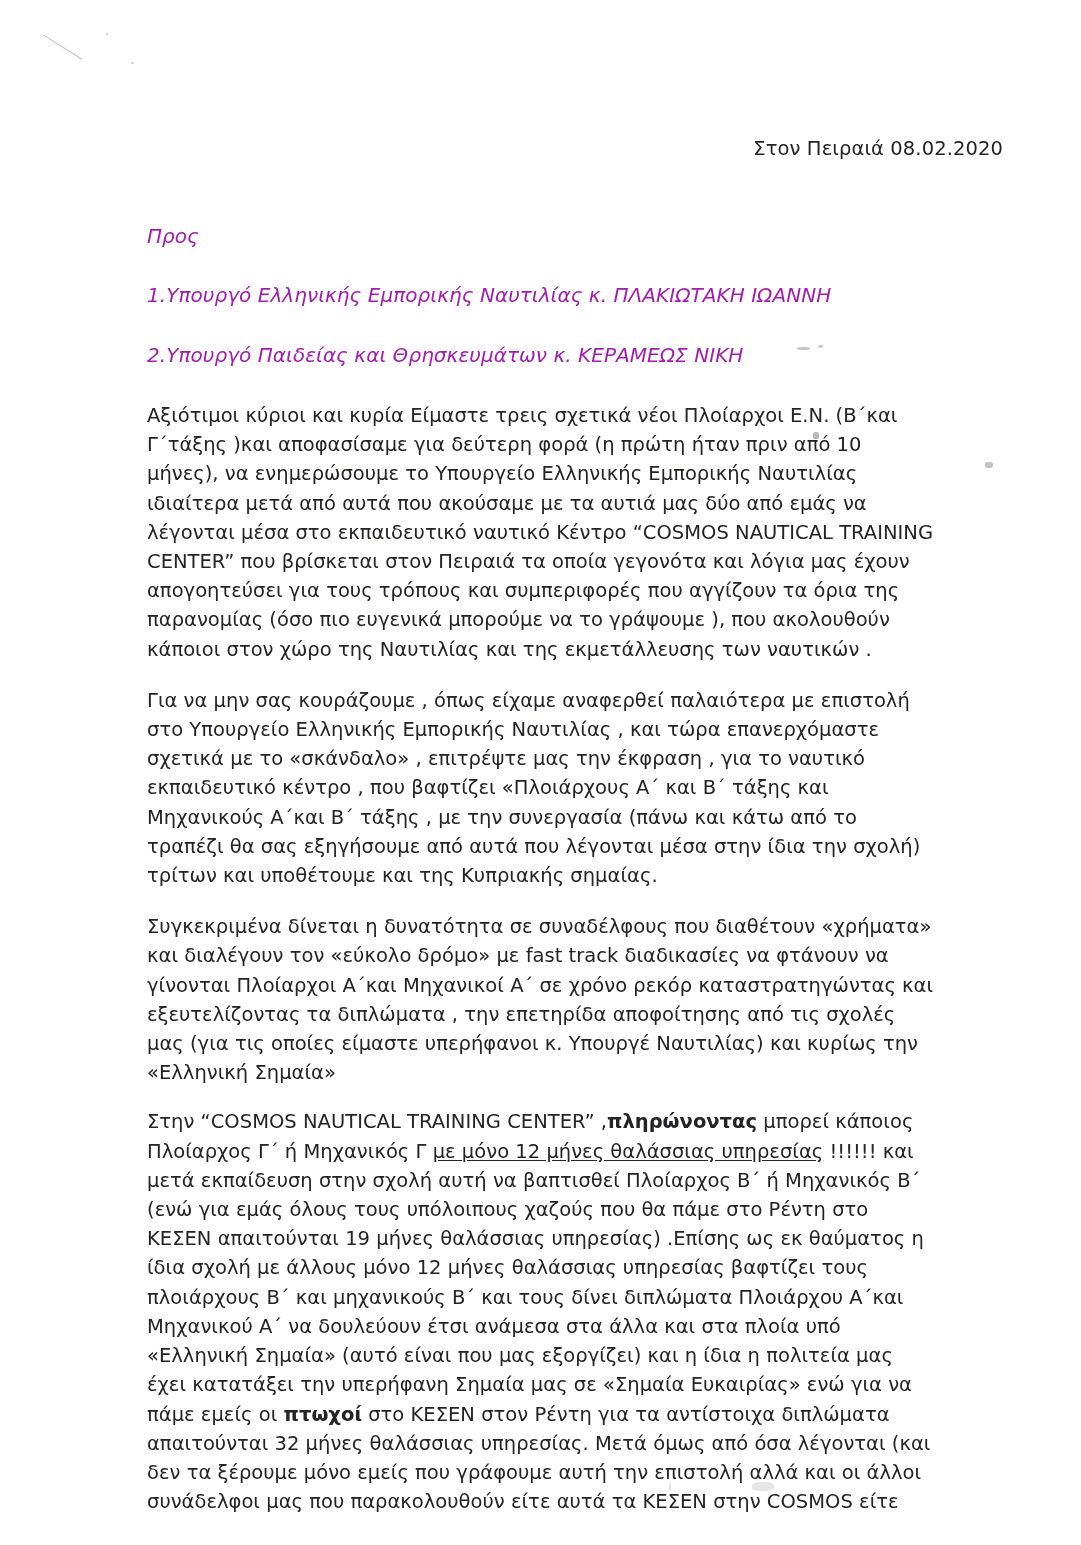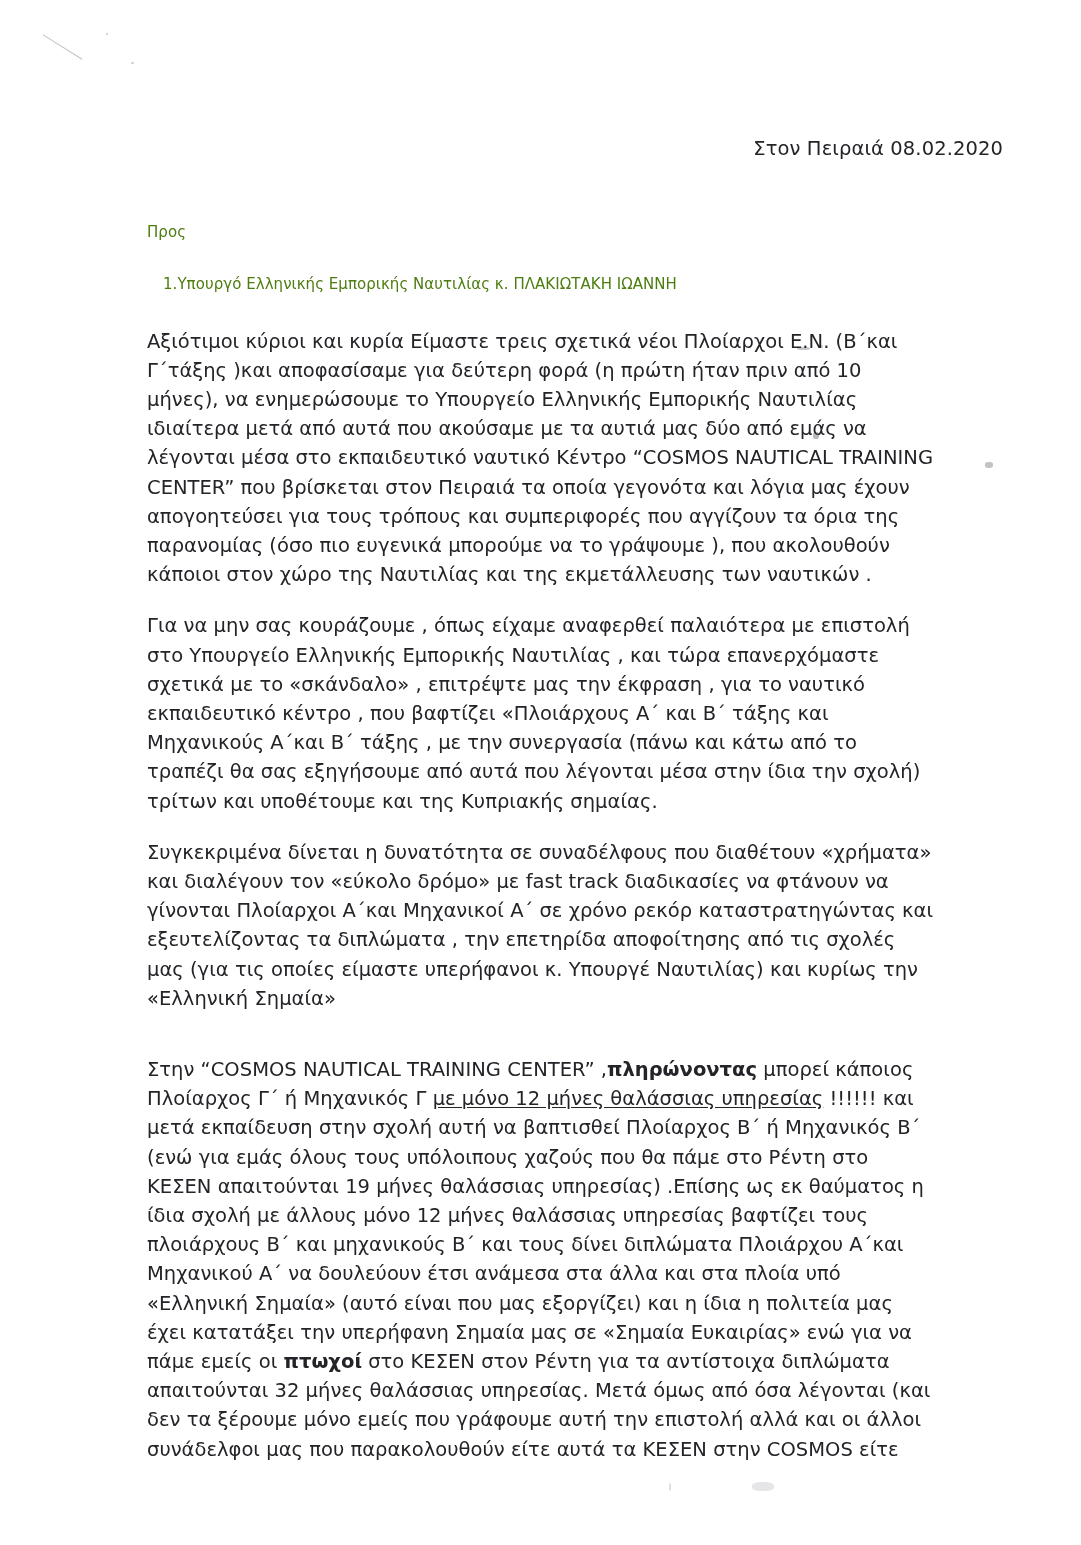--- a/index.html
+++ b/index.html
@@ -62,39 +62,40 @@
 
   .body-col {
     position: absolute;
     left: 147px;
     top: 222px;
     width: 790px;
   }
 
   .salutation,
   .addressee {
-    font-size: 15px;
-    color: #4d7c0f;
+    font-size: 20px;
+    color: #a21caf;
     line-height: 1.45;
     letter-spacing: .05px;
+    font-style: italic;
   }
   .salutation { margin: 0 0 30px 0; }
-  .addressee  { margin: 0 0 31px 16px; }
+  .addressee  { margin: 0 0 31px 0; }
   .addressee:last-of-type { margin-bottom: 0; }
 
   .para {
     font-size: 19.5px;
     color: #232328;
     line-height: 29.2px;
     letter-spacing: .02px;
     text-align: left;
     margin: 0 0 22px 0;
   }
   .para.first-para { margin-top: 20px; }
-  .para.p-bigger   { margin-bottom: 42px; }
+  .para.p-bigger   { margin-bottom: 20px; }
 
   .bold { font-weight: 700; }
   .underline { text-decoration: underline; text-underline-offset: 2px; }
 </style>
 </head>
 <body>
 
 <div class="page">
 
   <div class="artifact pen-stroke"></div>
@@ -108,20 +109,21 @@
   <div class="artifact speck s8"></div>
   <div class="artifact speck s9"></div>
 
   <div class="date-line">Στον Πειραιά 08.02.2020</div>
 
   <div class="body-col">
 
     <p class="salutation">Προς</p>
 
     <p class="addressee">1.Υπουργό Ελληνικής Εμπορικής Ναυτιλίας κ. ΠΛΑΚΙΩΤΑΚΗ ΙΩΑΝΝΗ</p>
+    <p class="addressee">2.Υπουργό Παιδείας και Θρησκευμάτων κ. ΚΕΡΑΜΕΩΣ ΝΙΚΗ</p>
 
     <p class="para first-para">Αξιότιμοι κύριοι και κυρία Είμαστε τρεις σχετικά νέοι Πλοίαρχοι Ε.Ν. (Β΄και Γ΄τάξης )και αποφασίσαμε για δεύτερη φορά (η πρώτη ήταν πριν από 10 μήνες), να ενημερώσουμε το Υπουργείο Ελληνικής Εμπορικής Ναυτιλίας  ιδιαίτερα μετά από αυτά που ακούσαμε με τα αυτιά μας  δύο από εμάς να λέγονται μέσα στο εκπαιδευτικό ναυτικό Κέντρο “COSMOS NAUTICAL TRAINING CENTER” που βρίσκεται στον Πειραιά τα οποία γεγονότα και λόγια μας έχουν απογοητεύσει για τους τρόπους και συμπεριφορές που αγγίζουν τα όρια της παρανομίας (όσο πιο ευγενικά μπορούμε να το γράψουμε ), που ακολουθούν κάποιοι  στον χώρο της Ναυτιλίας και της εκμετάλλευσης των ναυτικών .</p>
 
     <p class="para">Για να μην σας κουράζουμε , όπως είχαμε αναφερθεί παλαιότερα με επιστολή στο Υπουργείο Ελληνικής Εμπορικής Ναυτιλίας , και τώρα επανερχόμαστε  σχετικά με το «σκάνδαλο» , επιτρέψτε μας την έκφραση , για το ναυτικό εκπαιδευτικό κέντρο , που βαφτίζει «Πλοιάρχους Α΄  και Β΄ τάξης και  Μηχανικούς Α΄και Β΄ τάξης , με την συνεργασία (πάνω και κάτω από το τραπέζι θα σας εξηγήσουμε  από αυτά που λέγονται μέσα στην ίδια την σχολή) τρίτων και υποθέτουμε και της Κυπριακής σημαίας.</p>
 
     <p class="para p-bigger">Συγκεκριμένα δίνεται η δυνατότητα σε συναδέλφους που διαθέτουν «χρήματα» και διαλέγουν τον «εύκολο δρόμο» με  fast track διαδικασίες να φτάνουν να γίνονται Πλοίαρχοι Α΄και  Μηχανικοί Α΄ σε χρόνο ρεκόρ καταστρατηγώντας  και εξευτελίζοντας τα διπλώματα , την επετηρίδα αποφοίτησης από τις σχολές μας (για τις οποίες είμαστε υπερήφανοι κ. Υπουργέ  Ναυτιλίας) και κυρίως την «Ελληνική Σημαία»</p>
 
     <p class="para"><span>Στην “COSMOS NAUTICAL TRAINING CENTER” ,</span><span class="bold">πληρώνοντας</span><span> μπορεί κάποιος Πλοίαρχος Γ΄ ή Μηχανικός Γ </span><span class="underline">με μόνο 12 μήνες θαλάσσιας υπηρεσίας</span><span> !!!!!! και μετά εκπαίδευση στην σχολή αυτή να βαπτισθεί Πλοίαρχος Β΄ ή Μηχανικός Β΄ (ενώ για εμάς όλους τους υπόλοιπους χαζούς που θα πάμε στο Ρέντη στο ΚΕΣΕΝ απαιτούνται 19 μήνες θαλάσσιας υπηρεσίας) .Επίσης ως εκ θαύματος η ίδια σχολή με άλλους μόνο 12 μήνες θαλάσσιας υπηρεσίας βαφτίζει τους πλοιάρχους Β΄ και μηχανικούς Β΄ και τους δίνει διπλώματα Πλοιάρχου Α΄και Μηχανικού Α΄ να δουλεύουν έτσι ανάμεσα στα άλλα και στα πλοία υπό «Ελληνική Σημαία» (αυτό  είναι που μας εξοργίζει) και η ίδια η πολιτεία  μας έχει κατατάξει την υπερήφανη Σημαία μας σε «Σημαία Ευκαιρίας» ενώ για να πάμε εμείς οι </span><span class="bold">πτωχοί</span><span> στο ΚΕΣΕΝ  στον Ρέντη για τα αντίστοιχα διπλώματα απαιτούνται  32 μήνες θαλάσσιας υπηρεσίας. Μετά όμως από όσα λέγονται (και δεν τα ξέρουμε μόνο εμείς που γράφουμε αυτή την επιστολή αλλά και οι άλλοι συνάδελφοι μας που παρακολουθούν είτε αυτά τα ΚΕΣΕΝ στην  COSMOS  είτε</span></p>
 
   </div>

